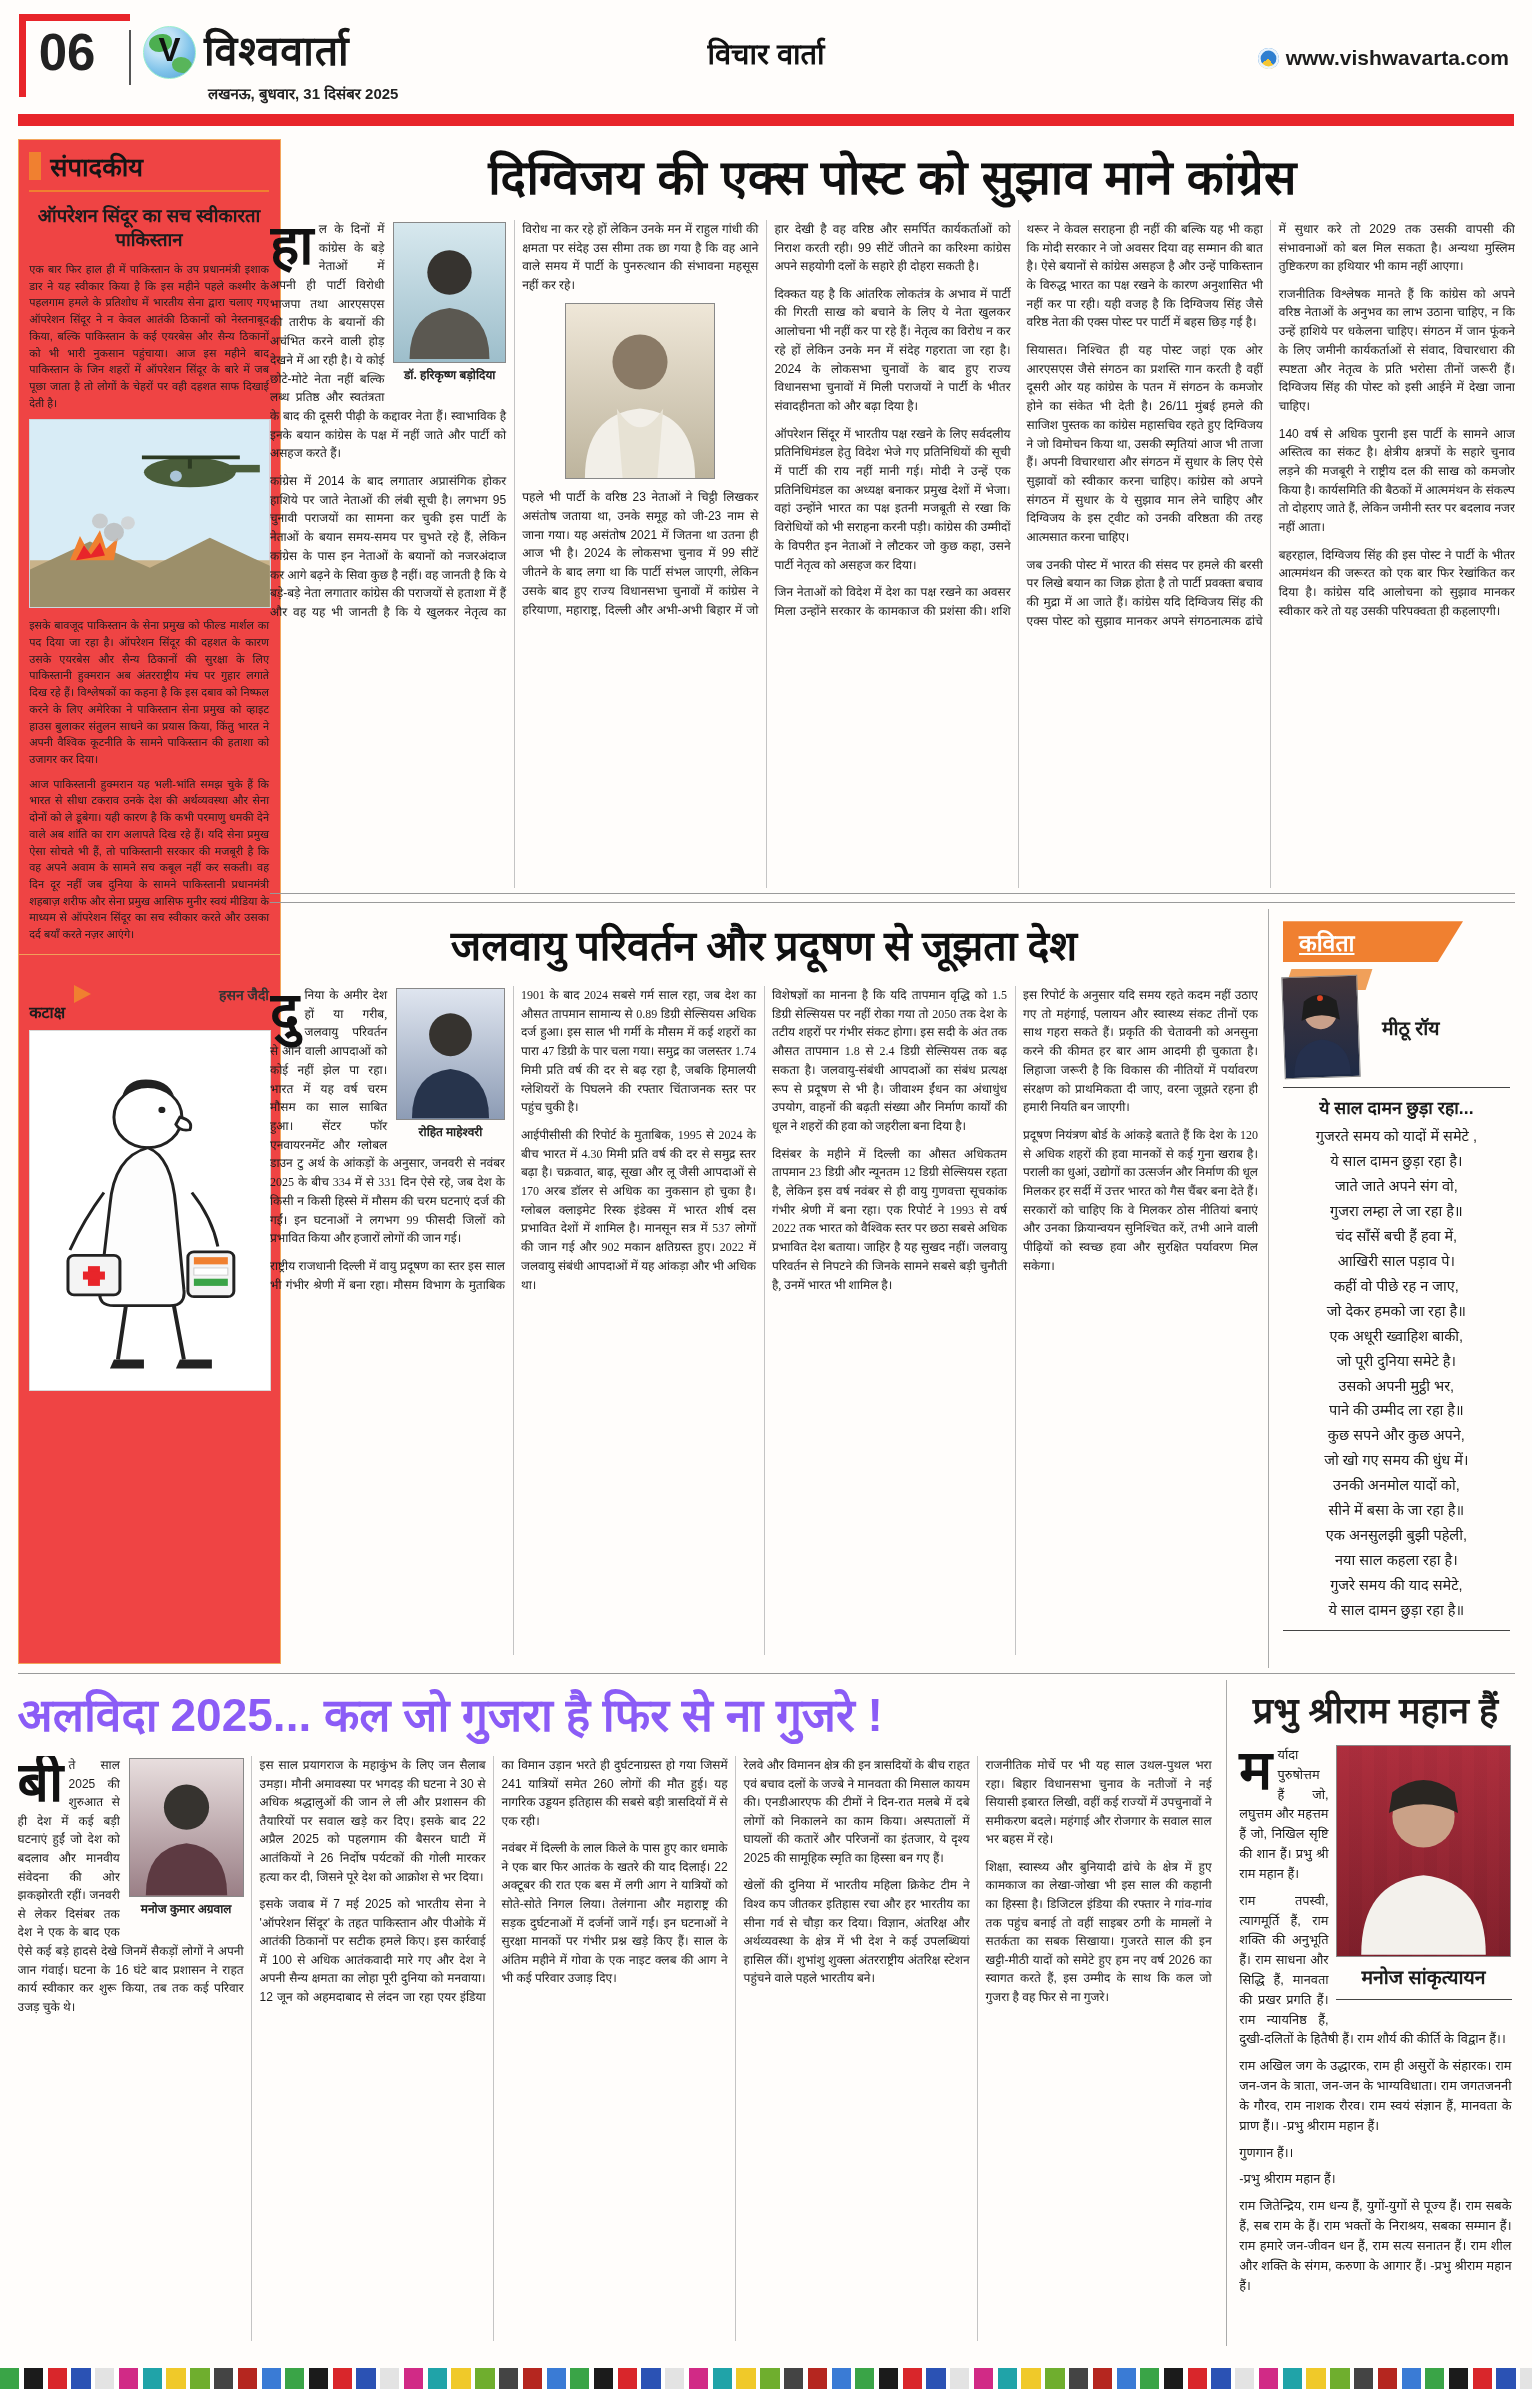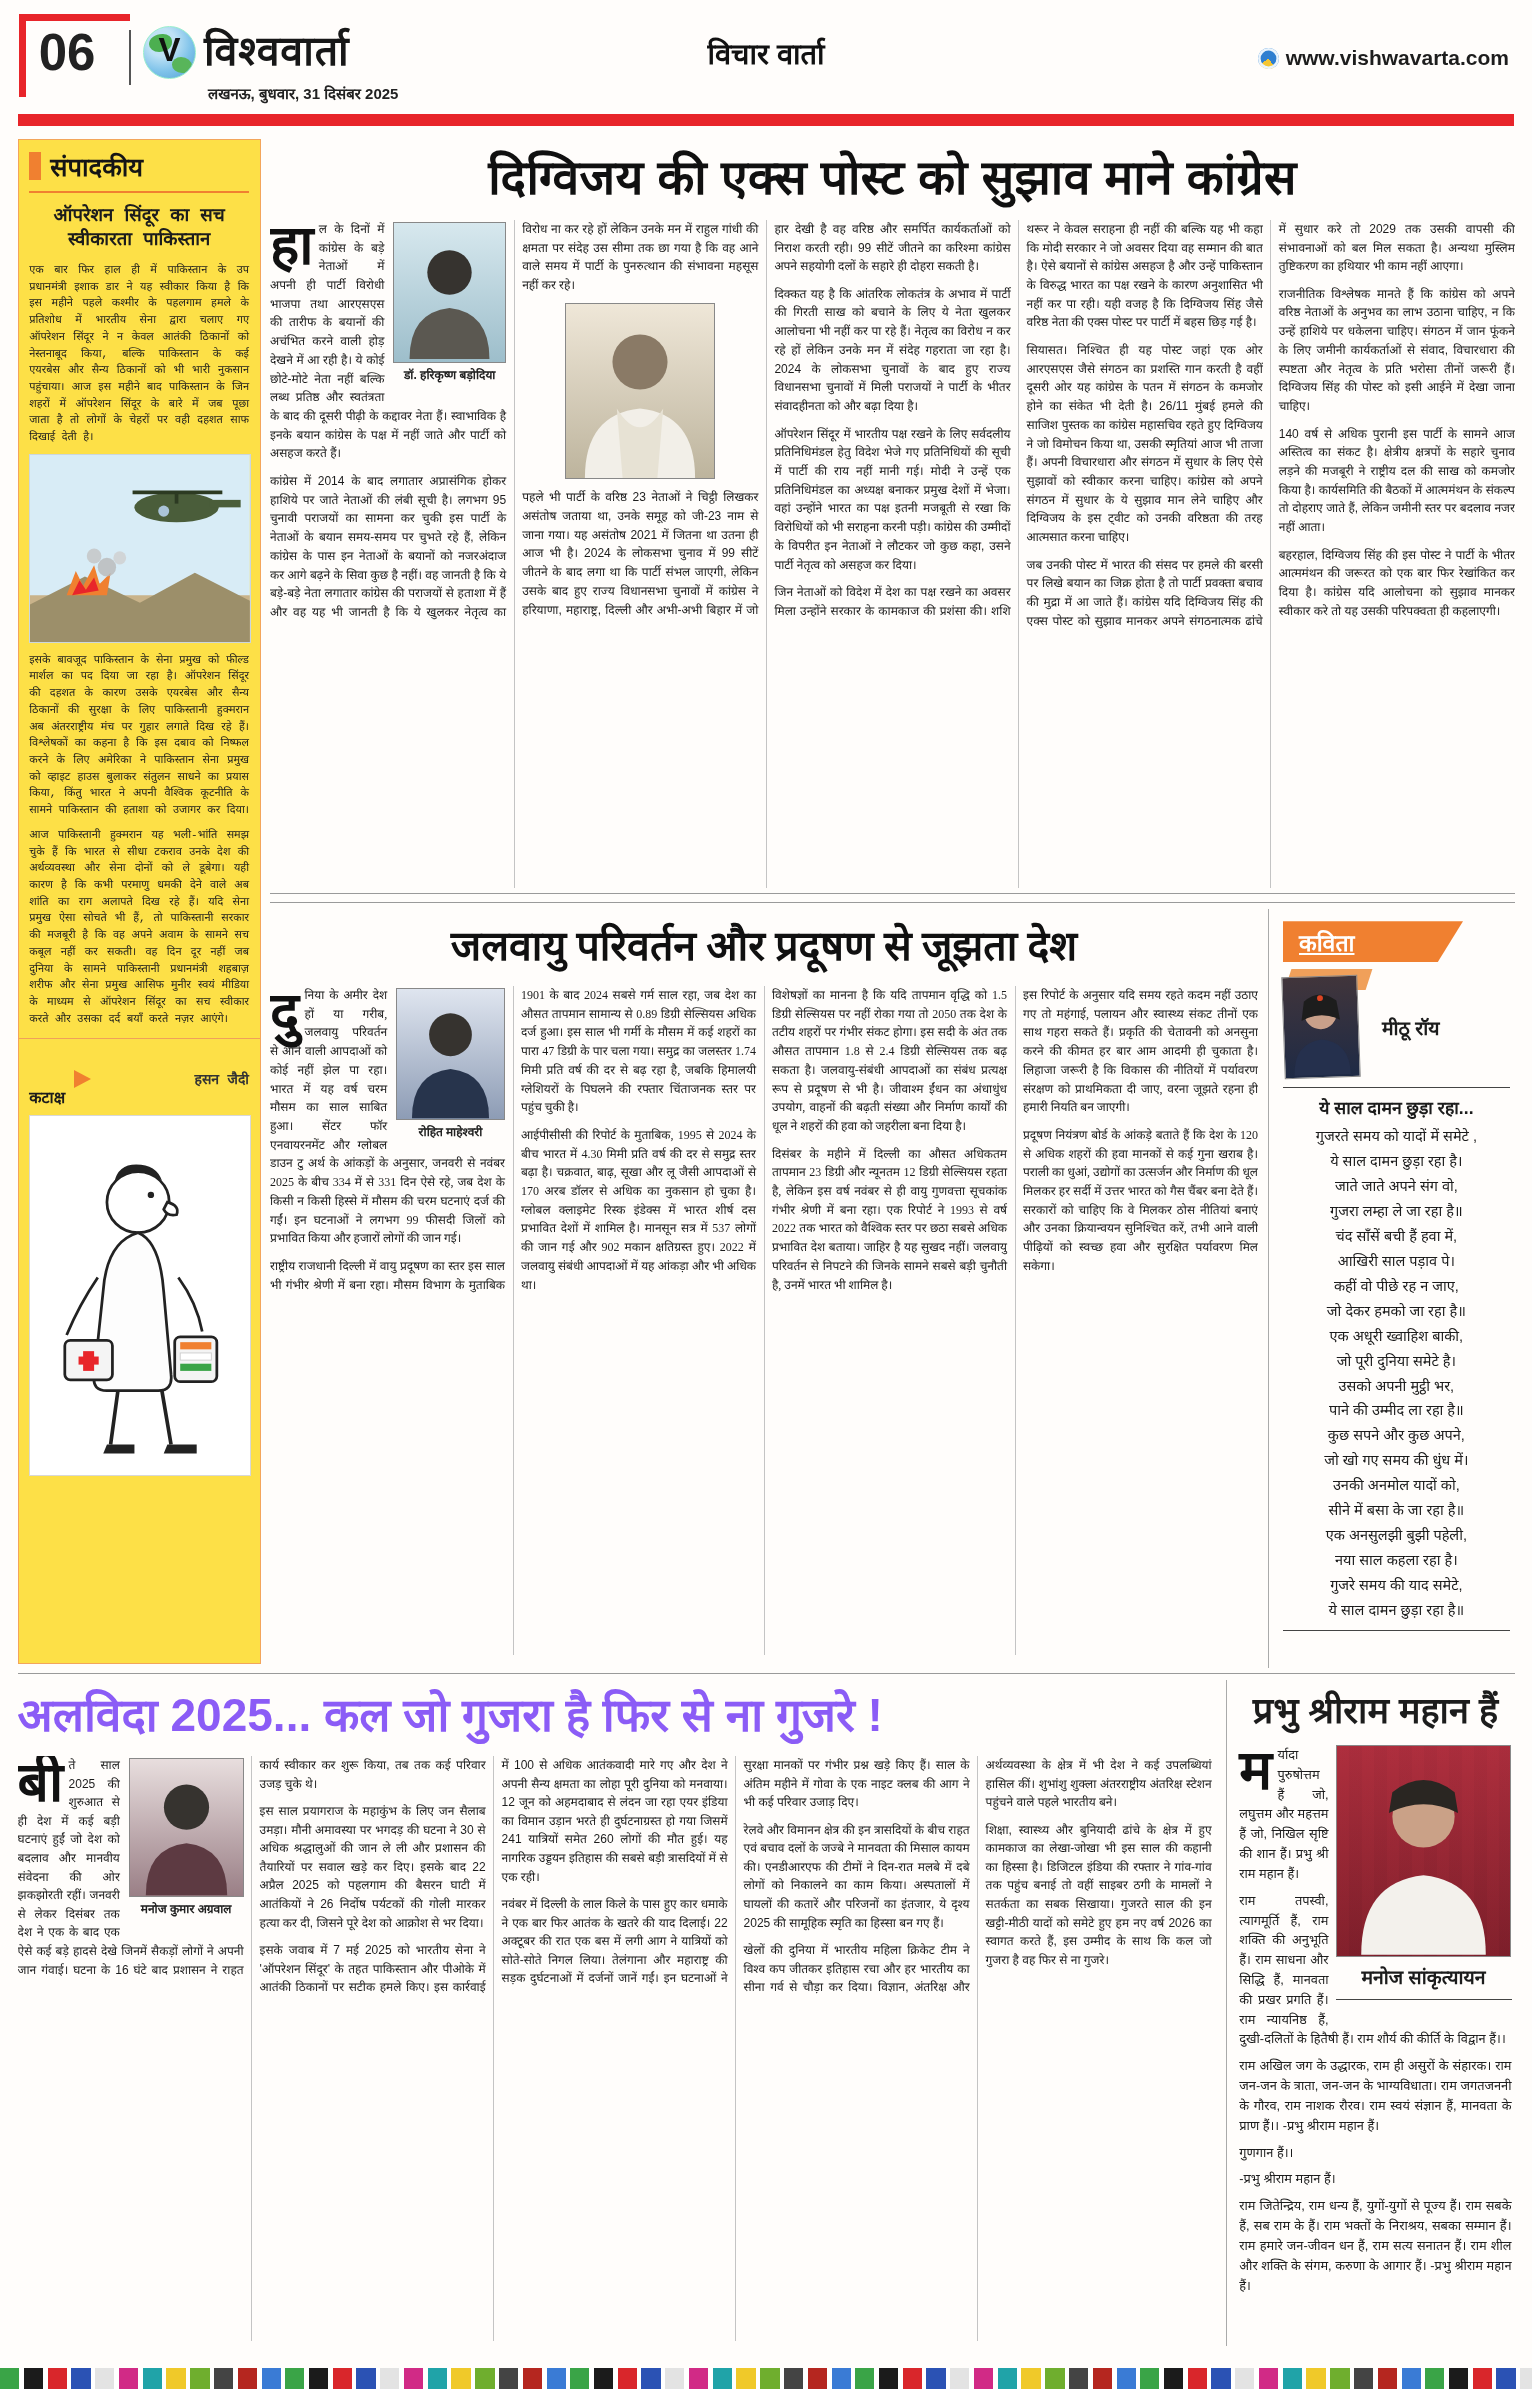--- a/index.html
+++ b/index.html
@@ -20,22 +20,22 @@
   .masthead{position:absolute;left:204px;top:21px;font-size:41px;font-weight:bold;color:#171717;letter-spacing:0.9px;}
   .dateline{position:absolute;left:208px;top:83px;font-size:15px;font-weight:bold;color:#222;}
   .section-title{position:absolute;left:50%;transform:translateX(-50%);top:33px;font-size:29px;font-weight:bold;color:#111;}
   .site{position:absolute;right:23px;top:46px;display:flex;align-items:center;gap:7px;}
   .site .eicon{width:21px;height:21px;border-radius:50%;
         background:conic-gradient(#2f7fd0 0 40%,#f4c531 40% 65%,#2f7fd0 65% 100%);
         box-shadow:inset 0 0 0 2.6px #eaf4fc;}
   .site .url{font-size:21px;font-weight:bold;color:#1d1d1d;}
   .redbar{position:absolute;left:17.6px;right:17.6px;top:114px;height:12.3px;background:#e8252a;}
   
-  .leftcol{position:absolute;left:17.6px;top:139px;width:243px;height:1525px;
-           border:1.8px solid #f3a55b;box-sizing:border-box;padding:8.8px 10.6px;overflow:hidden;background:#fde047;font-family:Liberation Mono, monospace;}
+  .leftcol{position:absolute;left:17.6px;top:139px;width:263px;height:1525px;
+           border:1.8px solid #f3a55b;box-sizing:border-box;padding:8.8px 10.6px;overflow:hidden;background:#ef4444;}
   .ed-label{display:flex;align-items:center;gap:8.8px;border-bottom:2.6px solid #f08030;padding-bottom:7px;}
   .ed-sq{width:12.3px;height:28px;background:#f08030;}
   .ed-label-text{font-size:25.5px;font-weight:bold;color:#151515;}
   .ed-head{font-size:18.5px;font-weight:bold;text-align:center;margin:12.3px 0 8.8px;line-height:1.3;}
   .ed-body{font-size:11px;line-height:1.52;text-align:justify;}
   .ed-body p{margin:0 0 8px;}
   .cartoon1{width:100%;height:187px;margin:5.3px 0 8.8px;border:0.9px solid #cbd6dd;display:block;}
   .ed-divider{border-top:1.8px solid #f0a05a;margin:10.6px -10.6px;}
   .kt-row{display:flex;align-items:center;gap:8.8px;margin:1.8px 0 7px;}
   .kt-label{font-size:16px;font-weight:bold;margin-top:36px;}
@@ -299,20 +299,21 @@
             </svg>
         </div>
         <figcaption>मनोज कुमार अग्रवाल</figcaption>
       </figure>
       <p><span class="dropcap">बी</span><span>ते साल 2025 की शुरुआत से ही देश में कई बड़ी घटनाएं हुईं जो देश को बदलाव और मानवीय संवेदना की ओर झकझोरती रहीं। जनवरी से लेकर दिसंबर तक देश ने एक के बाद एक ऐसे कई बड़े हादसे देखे जिनमें सैकड़ों लोगों ने अपनी जान गंवाई। घटना के 16 घंटे बाद प्रशासन ने राहत कार्य स्वीकार कर शुरू किया, तब तक कई परिवार उजड़ चुके थे।</span></p>
       <p>इस साल प्रयागराज के महाकुंभ के लिए जन सैलाब उमड़ा। मौनी अमावस्या पर भगदड़ की घटना ने 30 से अधिक श्रद्धालुओं की जान ले ली और प्रशासन की तैयारियों पर सवाल खड़े कर दिए। इसके बाद 22 अप्रैल 2025 को पहलगाम की बैसरन घाटी में आतंकियों ने 26 निर्दोष पर्यटकों की गोली मारकर हत्या कर दी, जिसने पूरे देश को आक्रोश से भर दिया।</p>
       <p>इसके जवाब में 7 मई 2025 को भारतीय सेना ने 'ऑपरेशन सिंदूर' के तहत पाकिस्तान और पीओके में आतंकी ठिकानों पर सटीक हमले किए। इस कार्रवाई में 100 से अधिक आतंकवादी मारे गए और देश ने अपनी सैन्य क्षमता का लोहा पूरी दुनिया को मनवाया। 12 जून को अहमदाबाद से लंदन जा रहा एयर इंडिया का विमान उड़ान भरते ही दुर्घटनाग्रस्त हो गया जिसमें 241 यात्रियों समेत 260 लोगों की मौत हुई। यह नागरिक उड्डयन इतिहास की सबसे बड़ी त्रासदियों में से एक रही।</p>
       <p>नवंबर में दिल्ली के लाल किले के पास हुए कार धमाके ने एक बार फिर आतंक के खतरे की याद दिलाई। 22 अक्टूबर की रात एक बस में लगी आग ने यात्रियों को सोते-सोते निगल लिया। तेलंगाना और महाराष्ट्र की सड़क दुर्घटनाओं में दर्जनों जानें गईं। इन घटनाओं ने सुरक्षा मानकों पर गंभीर प्रश्न खड़े किए हैं। साल के अंतिम महीने में गोवा के एक नाइट क्लब की आग ने भी कई परिवार उजाड़ दिए।</p>
       <p>रेलवे और विमानन क्षेत्र की इन त्रासदियों के बीच राहत एवं बचाव दलों के जज्बे ने मानवता की मिसाल कायम की। एनडीआरएफ की टीमों ने दिन-रात मलबे में दबे लोगों को निकालने का काम किया। अस्पतालों में घायलों की कतारें और परिजनों का इंतजार, ये दृश्य 2025 की सामूहिक स्मृति का हिस्सा बन गए हैं।</p>
       <p>खेलों की दुनिया में भारतीय महिला क्रिकेट टीम ने विश्व कप जीतकर इतिहास रचा और हर भारतीय का सीना गर्व से चौड़ा कर दिया। विज्ञान, अंतरिक्ष और अर्थव्यवस्था के क्षेत्र में भी देश ने कई उपलब्धियां हासिल कीं। शुभांशु शुक्ला अंतरराष्ट्रीय अंतरिक्ष स्टेशन पहुंचने वाले पहले भारतीय बने।</p>
+      <p>राजनीतिक मोर्चे पर भी यह साल उथल-पुथल भरा रहा। बिहार विधानसभा चुनाव के नतीजों ने नई सियासी इबारत लिखी, वहीं कई राज्यों में उपचुनावों ने समीकरण बदले। महंगाई और रोजगार के सवाल साल भर बहस में रहे।</p>
       <p>शिक्षा, स्वास्थ्य और बुनियादी ढांचे के क्षेत्र में हुए कामकाज का लेखा-जोखा भी इस साल की कहानी का हिस्सा है। डिजिटल इंडिया की रफ्तार ने गांव-गांव तक पहुंच बनाई तो वहीं साइबर ठगी के मामलों ने सतर्कता का सबक सिखाया। गुजरते साल की इन खट्टी-मीठी यादों को समेटे हुए हम नए वर्ष 2026 का स्वागत करते हैं, इस उम्मीद के साथ कि कल जो गुजरा है वह फिर से ना गुजरे।</p>
     </div>
   </div>
 
   <div class="ram">
     <h2>प्रभु श्रीराम महान हैं</h2>
     <div class="ram-body">
       <div class="ram-photo">
         <div class="ph ph-ram">
           <svg viewBox="0 0 100 120">

